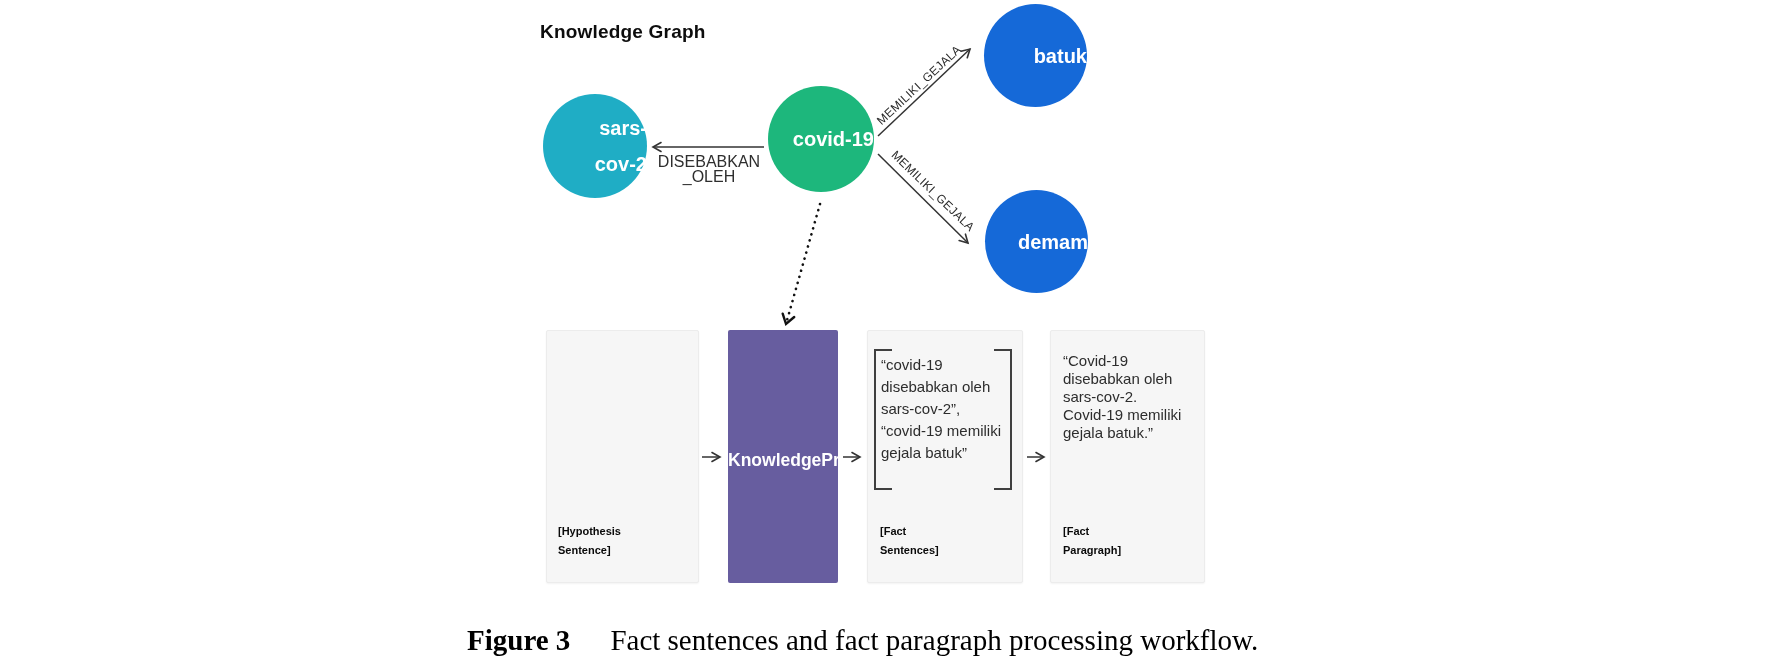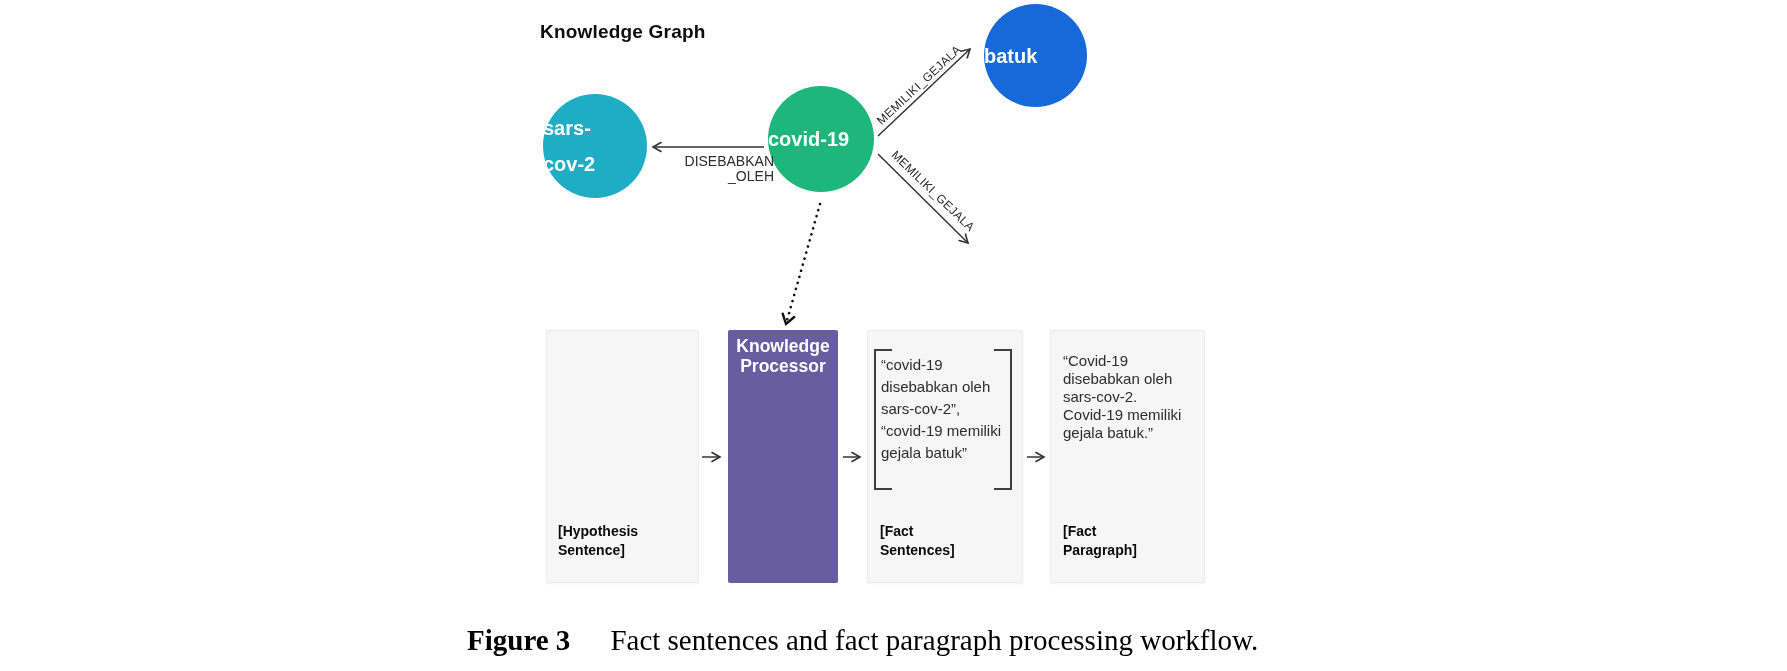--- a/index.html
+++ b/index.html
@@ -8,61 +8,61 @@
     font-family:"Liberation Sans", sans-serif; overflow:hidden;
   }
 
   
   .kg-title {
     position:absolute; left:540px; top:21px;
     font-size:19px; font-weight:bold; color:#0d0d0d; letter-spacing:0.2px;text-align:center;
   }
   .node {
     position:absolute; border-radius:50%;
-    display:flex; flex-direction:column; align-items:flex-start; justify-content:center;
+    display:flex; flex-direction:column; align-items:flex-end; justify-content:center;
     color:#ffffff; font-weight:bold; font-size:20px; line-height:24px; text-align:center;
   }
   .node-sars  { left:543px; top:94px;  width:104px; height:104px; background:#1fadc5;gap:12px; }
   .node-covid { left:768px; top:86px;  width:106px; height:106px; background:#1db77c; }
   .node-batuk { left:984px; top:4px;   width:103px; height:103px; background:#1569d8; }
   .node-demam { left:985px; top:190px; width:103px; height:103px; background:#1569d8; }
 
   .edge-label-stack {
     position:absolute; left:644px; top:154px; width:130px;
-    font-size:14px; line-height:15px; color:#2e2e2e; text-align:right;
+    font-size:16px; line-height:15px; color:#2e2e2e; text-align:center;
   }
   .edge-label-rot {
     position:absolute; white-space:nowrap;
     font-size:12px; color:#2a2a2a; letter-spacing:0.3px;
   }
   .rot-up   { left:919px; top:85px;  transform:translate(-50%,-50%) rotate(-43deg); }
   .rot-down { left:933px; top:191px; transform:translate(-50%,-50%) rotate(44deg); }
 
   
   .gbox {
     position:absolute; top:330px; height:253px;
     background:#f6f6f6; border:1px solid #ececec; border-radius:2px;
     box-sizing:border-box; box-shadow:0 1px 2px rgba(0,0,0,0.05);
   }
   .box-hyp   { left:546px;  width:153px; }
   .box-facts { left:867px;  width:156px; }
   .box-factp { left:1050px; width:155px; }
   .pbox {
     position:absolute; left:728px; top:330px; width:110px; height:253px;
     background:#675d9f; border-radius:2px;
-    display:flex; flex-direction:column; align-items:center; justify-content:flex-start;
+    display:flex; flex-direction:row; align-items:center; justify-content:flex-start;
     padding-top:6px; box-sizing:border-box;
     color:#ffffff; font-weight:bold; font-size:17.5px; line-height:20px; text-align:left;
   }
   .boxtext { position:absolute; color:#2d2d2d; font-size:15px; }
   .t-hyp   { left:563px;  top:357px; line-height:19px; }
   .t-facts { left:881px;  top:354px; line-height:22px; }
   .t-factp { left:1063px; top:352px; line-height:18px; }
   .boxlabel {
-    position:absolute; top:522px; font-weight:bold; font-size:14px;
+    position:absolute; top:522px; font-weight:bold; font-size:11px;
     line-height:19px; color:#0a0a0a;
   }
   .l-hyp   { left:558px; }
   .l-facts { left:880px; }
   .l-factp { left:1063px; }
 
   .bracket { position:absolute; top:349px; height:141px; width:18px; box-sizing:border-box; }
   .bracket-l { left:874px; border-left:2px solid #3f3f3f; border-top:2px solid #3f3f3f; border-bottom:2px solid #3f3f3f; }
   .bracket-r { left:994px; border-right:2px solid #3f3f3f; border-top:2px solid #3f3f3f; border-bottom:2px solid #3f3f3f; }
 
@@ -84,20 +84,23 @@
 
   <div class="node node-sars">
     <div>sars-</div>
     <div>cov-2</div>
   </div>
   <div class="node node-covid">
     <div>covid-19</div>
   </div>
   <div class="node node-batuk">
     <div>batuk</div>
+  </div>
+  <div class="node node-demam">
+    <div>demam</div>
   </div>
 
   <div class="edge-label-stack">
     <div>DISEBABKAN</div>
     <div>_OLEH</div>
   </div>
   <div class="edge-label-rot rot-up">MEMILIKI_GEJALA</div>
   <div class="edge-label-rot rot-down">MEMILIKI_GEJALA</div>
 
   <div class="gbox box-hyp"></div>

